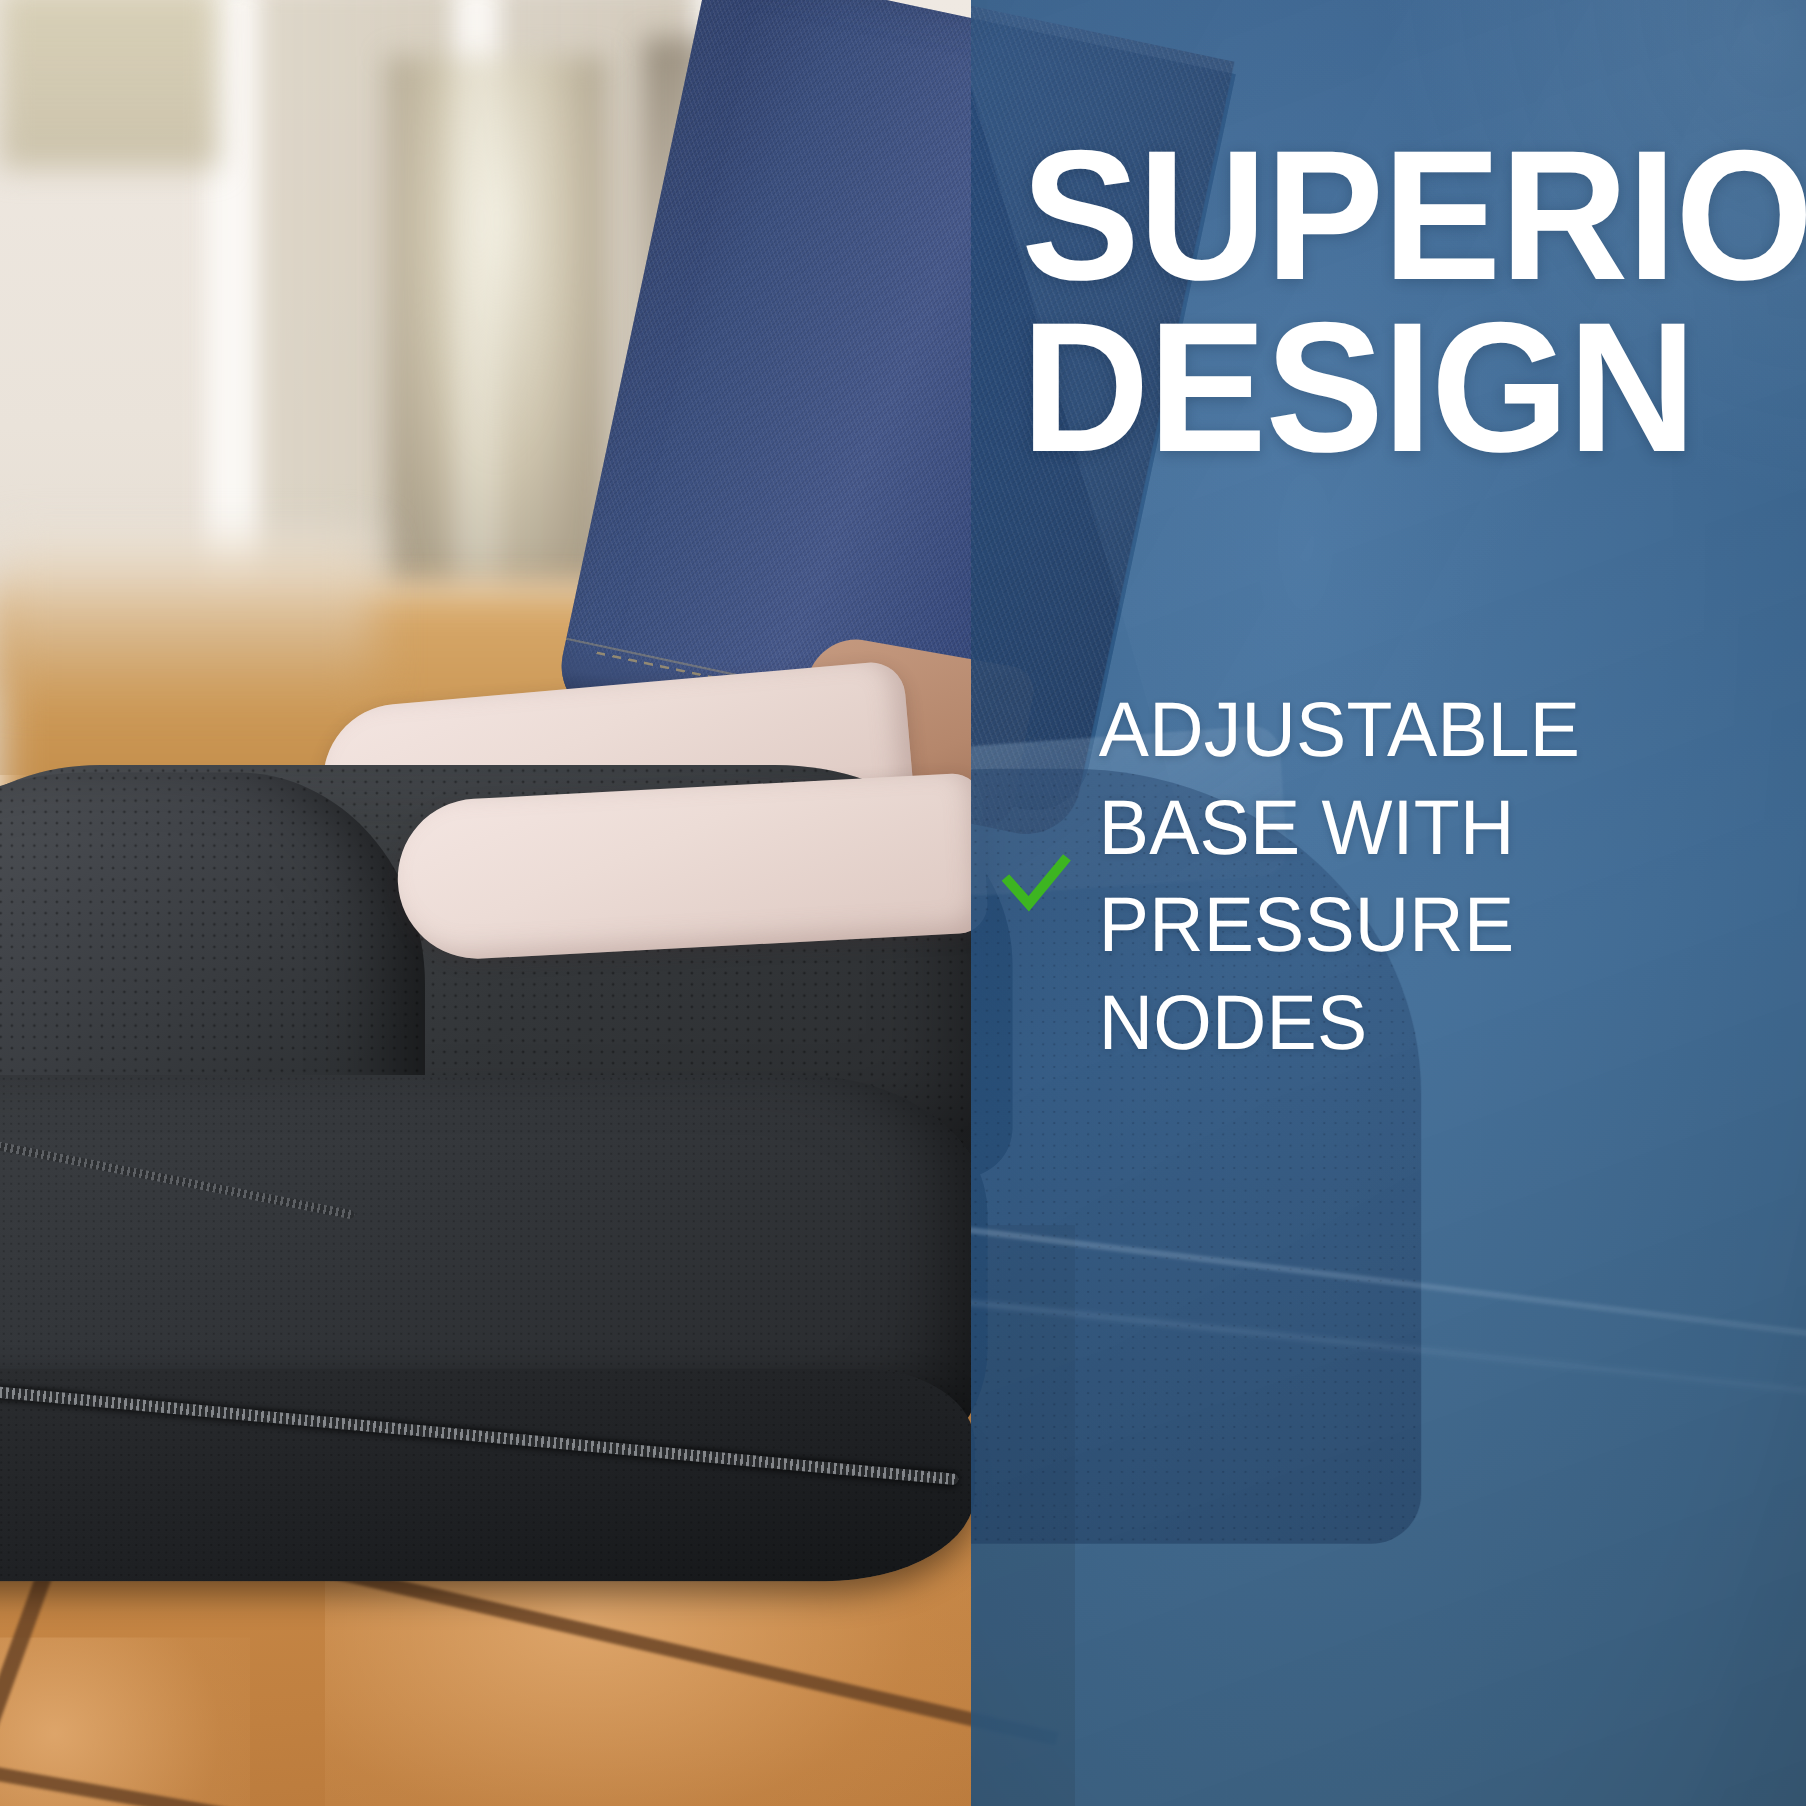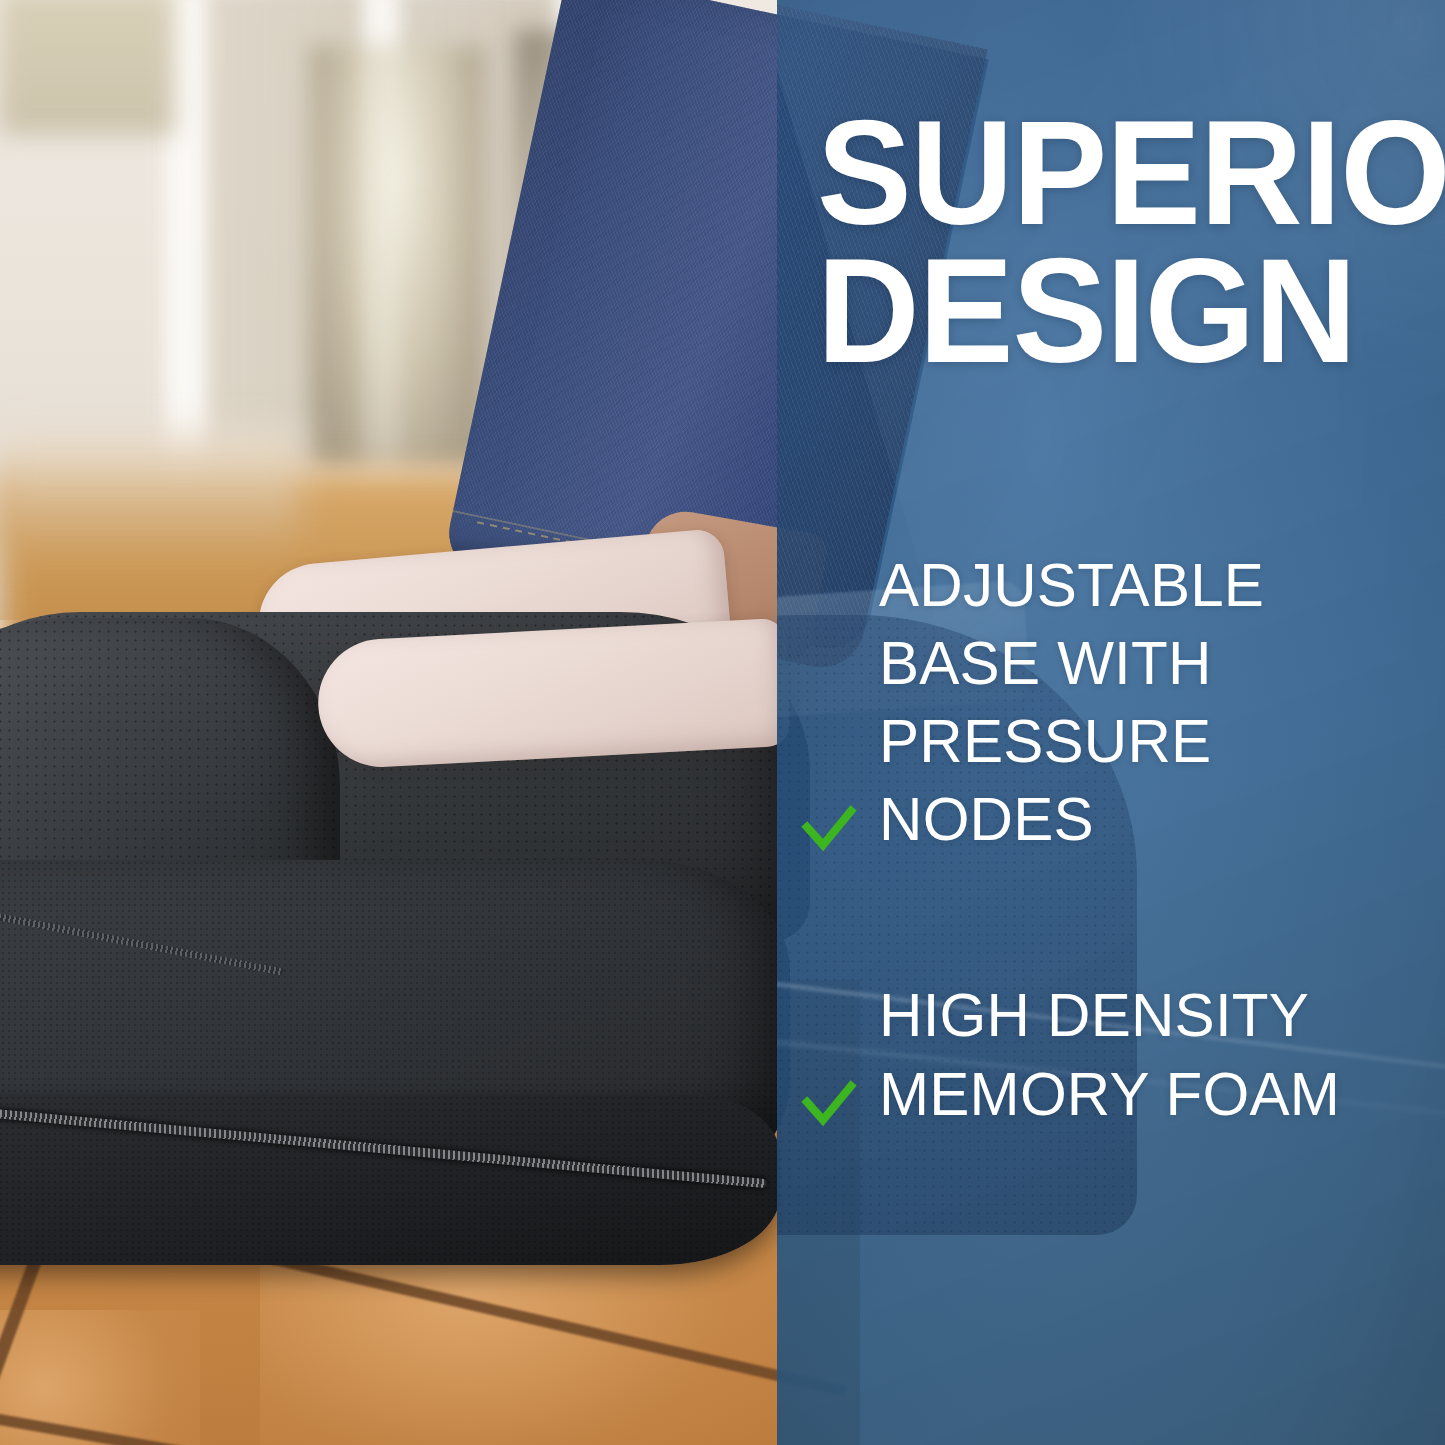--- a/index.html
+++ b/index.html
@@ -328,21 +328,21 @@
 
   .bullets {
     position: absolute;
     left: 24px;
     top: 546px;
     width: 640px;
   }
   .bullet {
     position: relative;
     display: flex;
-    align-items: flex-end;
+    align-items: center;
     gap: 22px;
   }
   .bullet + .bullet { margin-top: 118px; }
   .check-icon {
     flex: 0 0 auto;
     width: 56px;
     height: 56px;
     margin-top: 12px;
   }
   .check-icon svg { display: block; width: 56px; height: 56px; }
@@ -439,25 +439,17 @@
 
       <div class="bullet">
         <span class="check-icon">
           <svg viewBox="0 0 56 56" xmlns="http://www.w3.org/2000/svg" aria-hidden="true">
             <path d="M6 25 L22 43 L50 9" fill="none" stroke="#3DB521" stroke-width="8" stroke-linecap="square" stroke-linejoin="miter"></path>
           </svg>
         </span>
         <span class="bullet-text">ADJUSTABLE BASE WITH PRESSURE NODES</span>
       </div>
 
-      <div class="bullet">
-        <span class="check-icon">
-          <svg viewBox="0 0 56 56" xmlns="http://www.w3.org/2000/svg" aria-hidden="true">
-            <path d="M6 25 L22 43 L50 9" fill="none" stroke="#3DB521" stroke-width="8" stroke-linecap="square" stroke-linejoin="miter"></path>
-          </svg>
-        </span>
-        <span class="bullet-text">HIGH DENSITY MEMORY FOAM</span>
-      </div>
 
     </div>
   </div>
 
 </div>
 
 </body></html>

